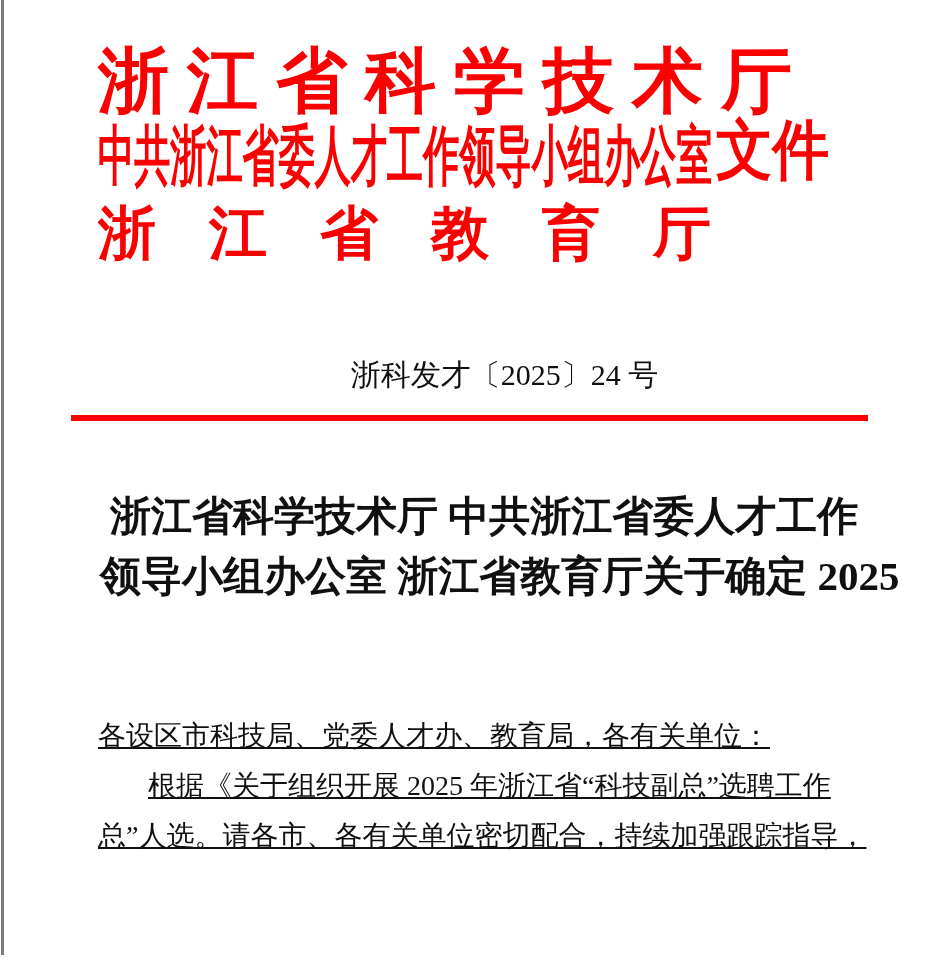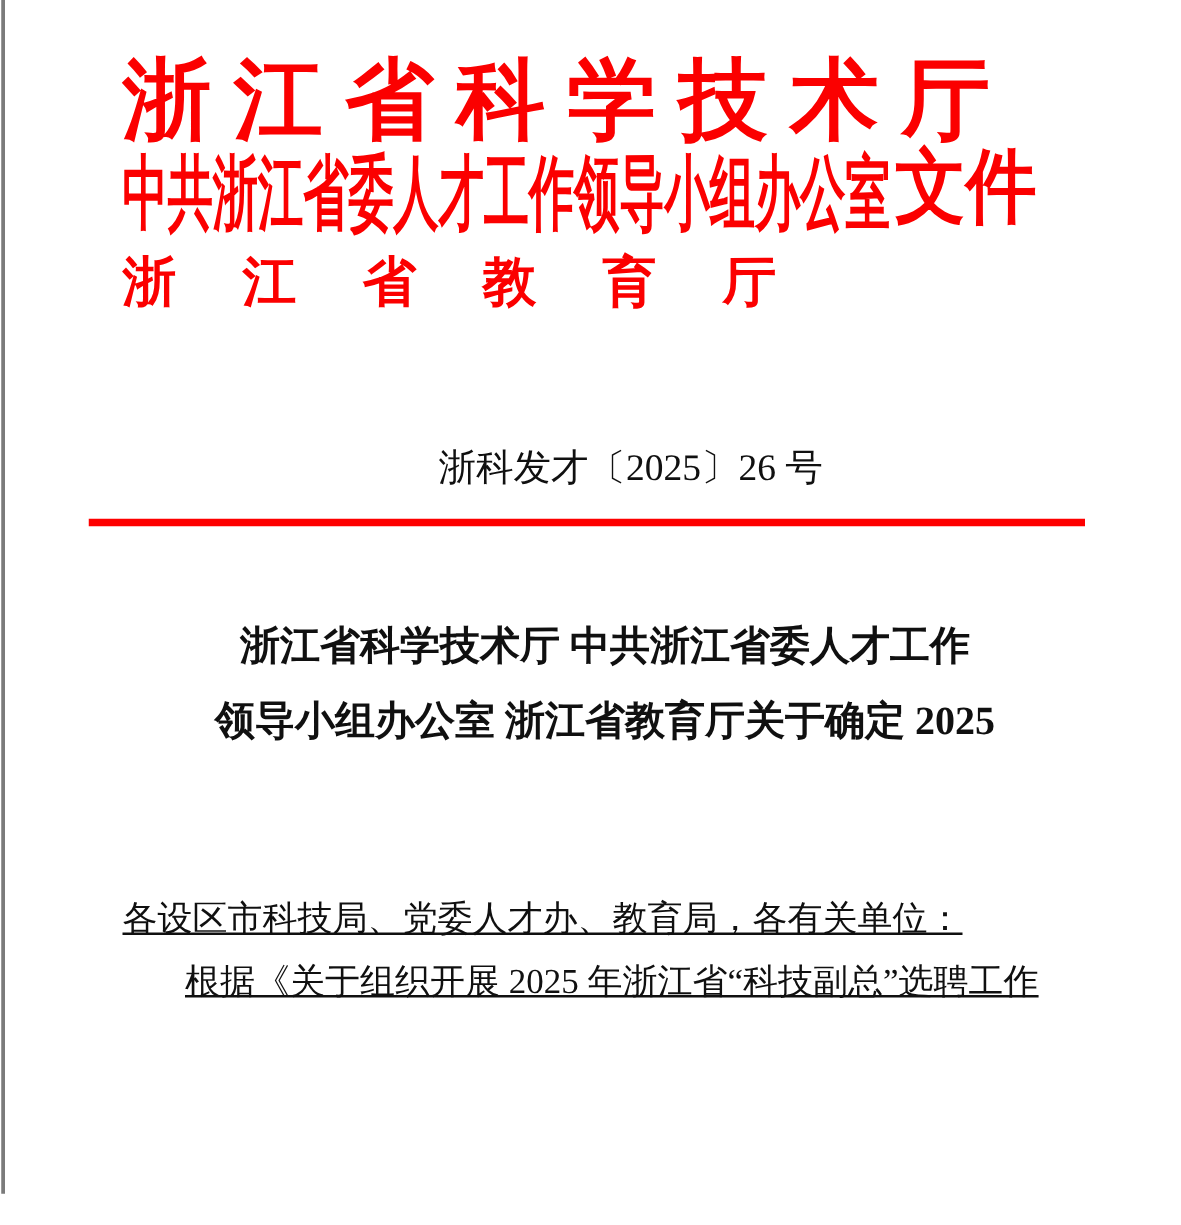--- a/index.html
+++ b/index.html
@@ -23,41 +23,41 @@
   
   .org-line{
     position:absolute;left:98px;color:var(--header_red);
     font-weight:bold;white-space:nowrap;line-height:1;
   }
   .org-line-1{top:46px;font-size:71px;letter-spacing:18px;}
   .org-line-2{
     top:124px;font-size:65px;
     transform:scaleX(0.556);transform-origin:left top;
   }
-  .org-line-3{top:205px;font-size:43px;letter-spacing:53px;}
+  .org-line-3{top:205px;font-size:58px;letter-spacing:53px;}
   .doc-label{
     position:absolute;left:716px;top:118px;font-size:65px;font-weight:bold;
     color:var(--header_red);white-space:nowrap;line-height:1;
     transform:scaleX(0.87);transform-origin:left top;
   }
   
   .doc-number{
     position:absolute;left:0;top:358px;width:945px;padding-left:64px;
     text-align:center;font-size:30px;color:var(--text_black);
     white-space:nowrap;line-height:1.1;
   }
   
   .red-rule{
     position:absolute;left:71px;top:415px;width:797px;height:6px;
     background:var(--rule_red);
   }
   
   .doc-title{
     position:absolute;left:100px;top:486px;width:768px;
-    text-align:center;font-weight:bold;font-size:32px;line-height:60px;
+    text-align:center;font-weight:bold;font-size:41px;line-height:60px;
     color:var(--text_black);
   }
   .doc-title .t-line{white-space:nowrap;}
   
   .doc-body{
     position:absolute;left:98px;top:711px;width:780px;
     font-size:28px;line-height:50px;color:var(--text_black);text-decoration:underline;
   }
   .doc-body .b-line{white-space:nowrap;}
   .doc-body .b-line.indent{padding-left:50px;}
@@ -68,25 +68,26 @@
 <div class="scan-edge"></div>
 
 <div class="org-line org-line-1">浙江省科学技术厅</div>
 
 <div class="org-line org-line-2">中共浙江省委人才工作领导小组办公室</div>
 
 <div class="doc-label">文件</div>
 
 <div class="org-line org-line-3">浙江省教育厅</div>
 
-<div class="doc-number">浙科发才〔2025〕26 号</div>
+<div class="doc-number">浙科发才〔2025〕24 号</div>
 
 <div class="red-rule"></div>
 
 <div class="doc-title">
   <div class="t-line">浙江省科学技术厅 中共浙江省委人才工作</div>
   <div class="t-line">领导小组办公室 浙江省教育厅关于确定 2025</div>
 </div>
 
 <div class="doc-body">
   <div class="b-line">各设区市科技局、党委人才办、教育局，各有关单位：</div>
   <div class="b-line indent">根据《关于组织开展 2025 年浙江省“科技副总”选聘工作</div>
+  <div class="b-line">总”人选。请各市、各有关单位密切配合，持续加强跟踪指导，</div>
 </div>
 
 </body></html>

